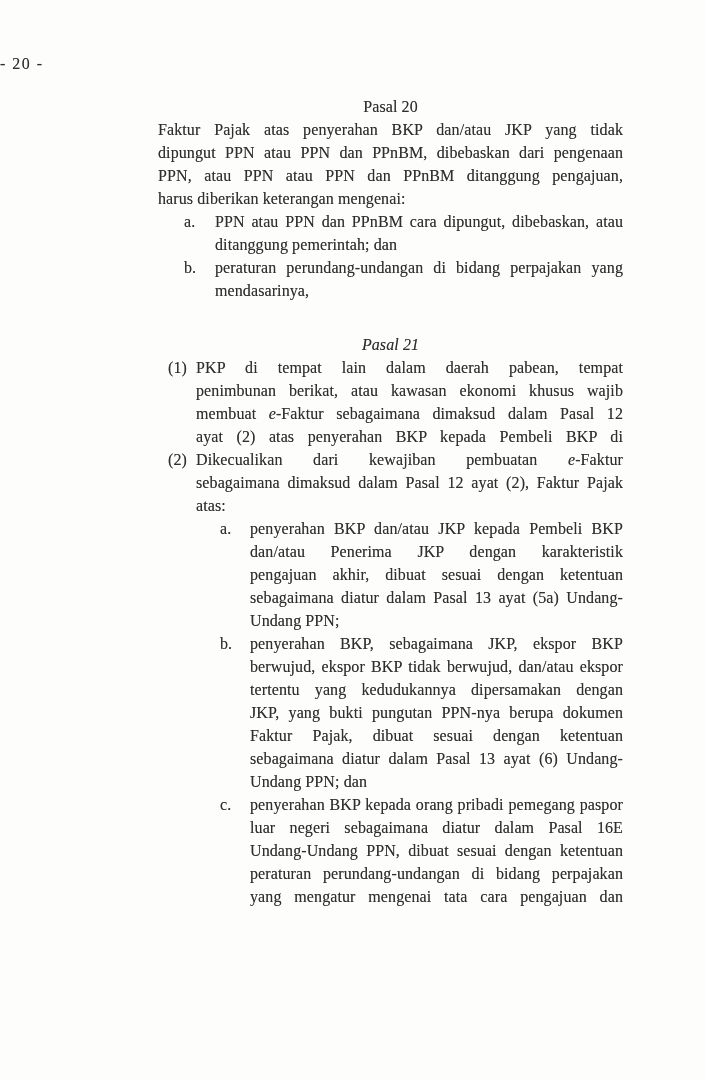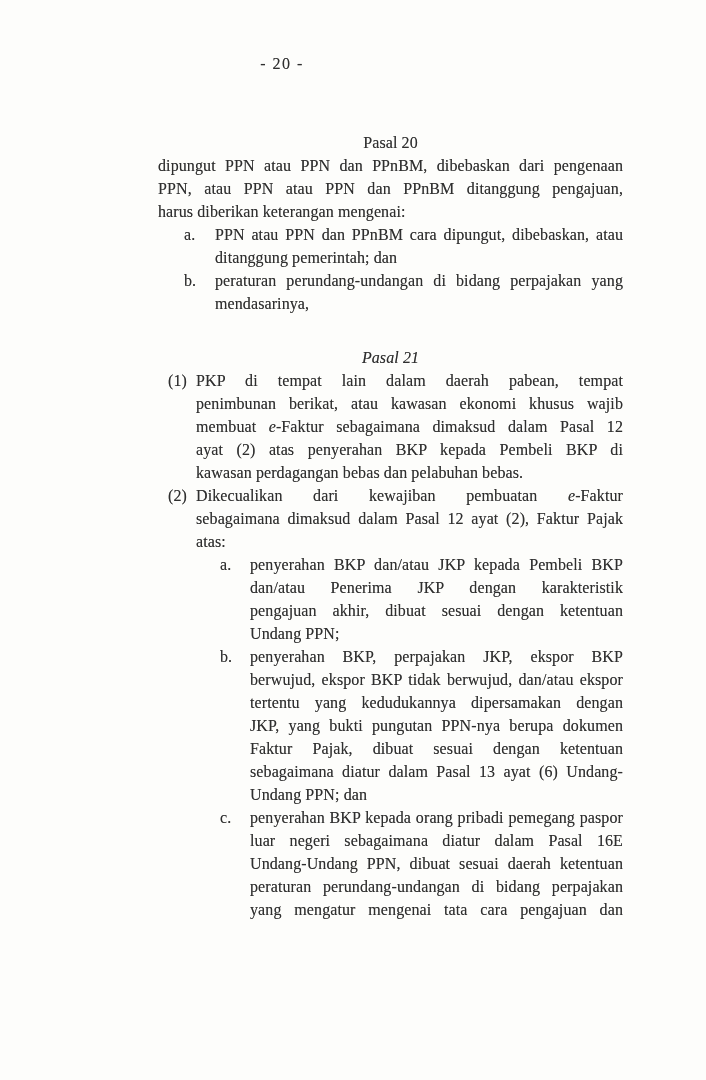--- a/index.html
+++ b/index.html
@@ -7,24 +7,24 @@
     width: 706px; height: 1080px;
     position: relative;
     overflow: hidden;
     font-family: "Liberation Serif", "DejaVu Serif", serif;
     font-size: 16px;
     letter-spacing: 0.1px;
     text-shadow: 0 0 0.5px rgba(47,47,47,0.5);
   }
   .page-number {
     position: absolute; top: 55px; left: 0; width: 564px;
-    text-align: center; letter-spacing: 1.5px;
+    letter-spacing: 1.5px;
   }
   .text-block {
-    position: absolute; left: 158px; top: 95px; width: 465px; margin-top: 36px;
+    position: absolute; left: 158px; top: 95px; width: 465px;
   }
   .heading { text-align: center; line-height: 23px; height: 23px; }
   .heading-2 { margin-top: 31px; font-style: italic; }
   .ln { position: relative; line-height: 23px; height: 23px; }
   .mk { position: absolute; top: 0; white-space: nowrap; }
   .ind0 { margin-left: 0; }
   .ind1 { margin-left: 57px; }
   .ind2 { margin-left: 38px; }
   .ind3 { margin-left: 92px; }
   .ind1 > .mk { left: -31px; }
@@ -36,20 +36,23 @@
 </style>
 </head>
 <body style="background: rgb(253, 253, 251); color: rgb(47, 47, 47);">
 
 <div class="page-number pn">- 20 -</div>
 
 <div class="text-block">
 
   <div class="heading hd">Pasal 20</div>
 
+  <div class="ln ind0 j">
+      <span class="tx">Faktur Pajak atas penyerahan BKP dan/atau JKP yang tidak</span>
+    </div>
   <div class="ln ind0 j">
       <span class="tx">dipungut PPN atau PPN dan PPnBM, dibebaskan dari pengenaan</span>
     </div>
   <div class="ln ind0 j">
       <span class="tx">PPN, atau PPN atau PPN dan PPnBM ditanggung pengajuan,</span>
     </div>
   <div class="ln ind0">
       <span class="tx">harus diberikan keterangan mengenai:</span>
     </div>
   <div class="ln ind1 j">
@@ -75,49 +78,49 @@
     </div>
   <div class="ln ind2 j">
       <span class="tx">penimbunan berikat, atau kawasan ekonomi khusus wajib</span>
     </div>
   <div class="ln ind2 j">
       <span class="tx">membuat <i>e</i>-Faktur sebagaimana dimaksud dalam Pasal 12</span>
     </div>
   <div class="ln ind2 j">
       <span class="tx">ayat (2) atas penyerahan BKP kepada Pembeli BKP di</span>
     </div>
-  <div class="ln ind2">
-      <span class="tx">kawasan perdagangan bebas dan pelabuhan bebas.</span>
-    </div>
   <div class="ln ind2 j">
       <span class="mk">(2)</span>
       <span class="tx">Dikecualikan dari kewajiban pembuatan <i>e</i>-Faktur</span>
     </div>
   <div class="ln ind2 j">
       <span class="tx">sebagaimana dimaksud dalam Pasal 12 ayat (2), Faktur Pajak</span>
     </div>
   <div class="ln ind2">
       <span class="tx">atas:</span>
     </div>
   <div class="ln ind3 j">
       <span class="mk">a.</span>
       <span class="tx">penyerahan BKP dan/atau JKP kepada Pembeli BKP</span>
     </div>
   <div class="ln ind3 j">
       <span class="tx">dan/atau Penerima JKP dengan karakteristik</span>
     </div>
   <div class="ln ind3 j">
       <span class="tx">pengajuan akhir, dibuat sesuai dengan ketentuan</span>
     </div>
+  <div class="ln ind3 j">
+      <span class="tx">sebagaimana diatur dalam Pasal 13 ayat (5a) Undang-</span>
+    </div>
   <div class="ln ind3">
       <span class="tx">Undang PPN;</span>
     </div>
   <div class="ln ind3 j">
       <span class="mk">b.</span>
-      <span class="tx">penyerahan BKP, perpajakan JKP, ekspor BKP</span>
+      <span class="tx">penyerahan BKP, sebagaimana JKP, ekspor BKP</span>
     </div>
   <div class="ln ind3 j">
       <span class="tx">berwujud, ekspor BKP tidak berwujud, dan/atau ekspor</span>
     </div>
   <div class="ln ind3 j">
       <span class="tx">tertentu yang kedudukannya dipersamakan dengan</span>
     </div>
   <div class="ln ind3 j">
       <span class="tx">JKP, yang bukti pungutan PPN-nya berupa dokumen</span>
     </div>
@@ -131,21 +134,21 @@
       <span class="tx">Undang PPN; dan</span>
     </div>
   <div class="ln ind3 j">
       <span class="mk">c.</span>
       <span class="tx">penyerahan BKP kepada orang pribadi pemegang paspor</span>
     </div>
   <div class="ln ind3 j">
       <span class="tx">luar negeri sebagaimana diatur dalam Pasal 16E</span>
     </div>
   <div class="ln ind3 j">
-      <span class="tx">Undang-Undang PPN, dibuat sesuai daerah ketentuan</span>
+      <span class="tx">Undang-Undang PPN, dibuat sesuai dengan ketentuan</span>
     </div>
   <div class="ln ind3 j">
       <span class="tx">peraturan perundang-undangan di bidang perpajakan</span>
     </div>
   <div class="ln ind3 j">
       <span class="tx">yang mengatur mengenai tata cara pengajuan dan</span>
     </div>
 
 </div>
 

